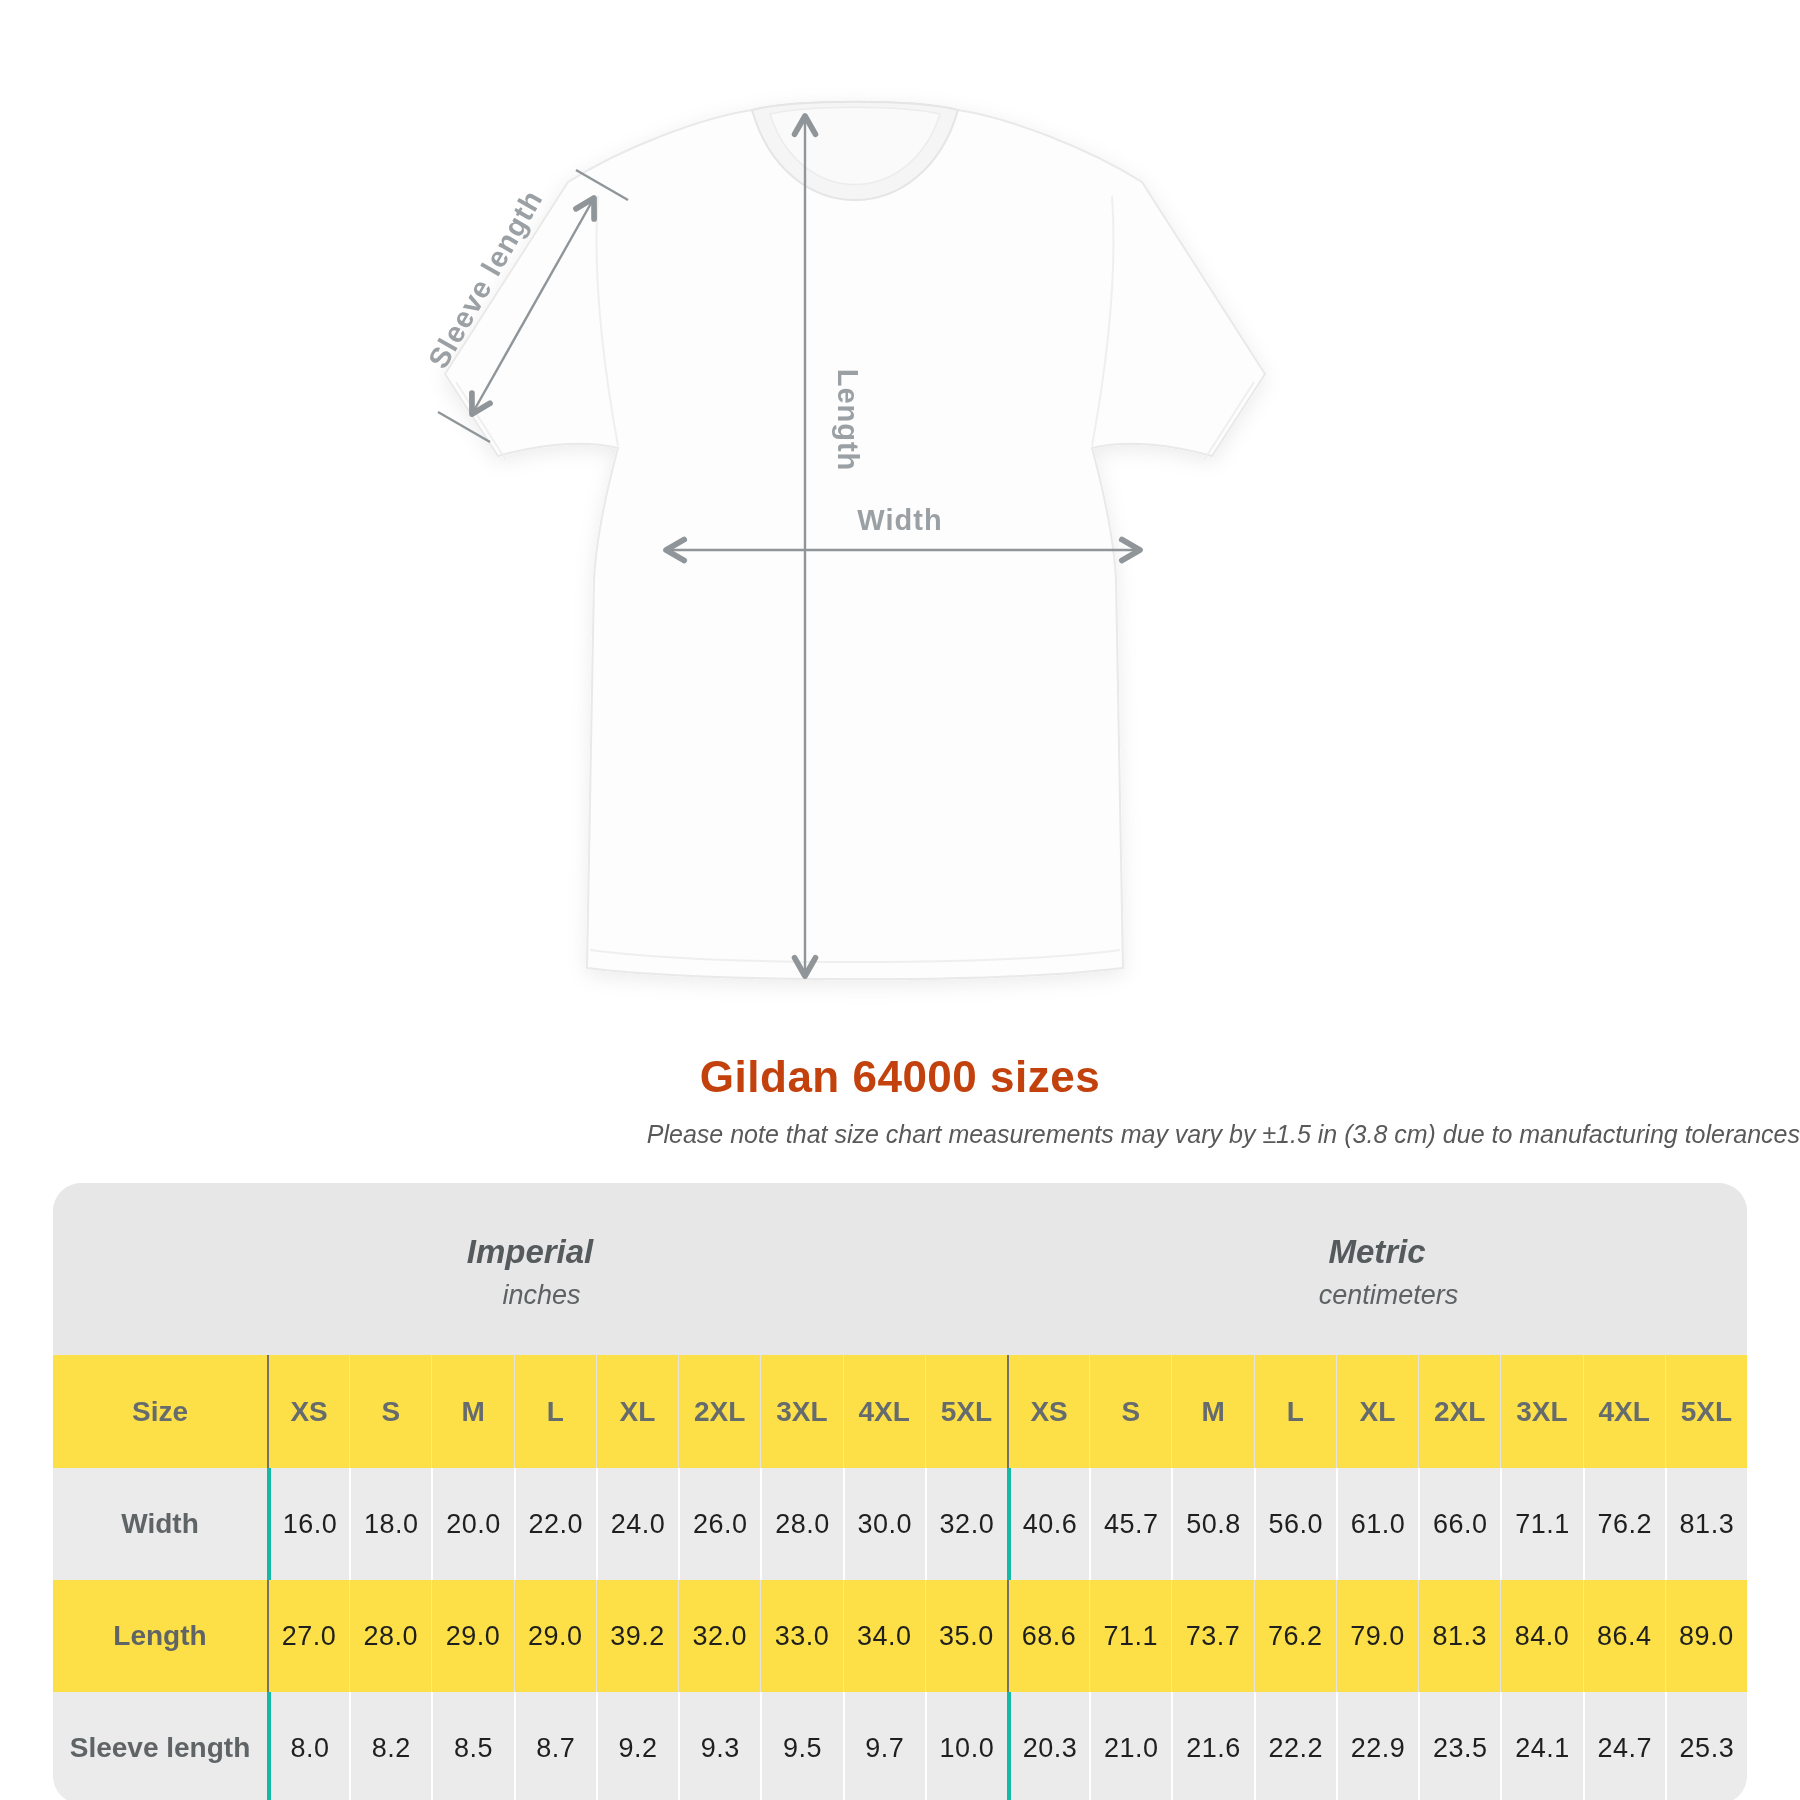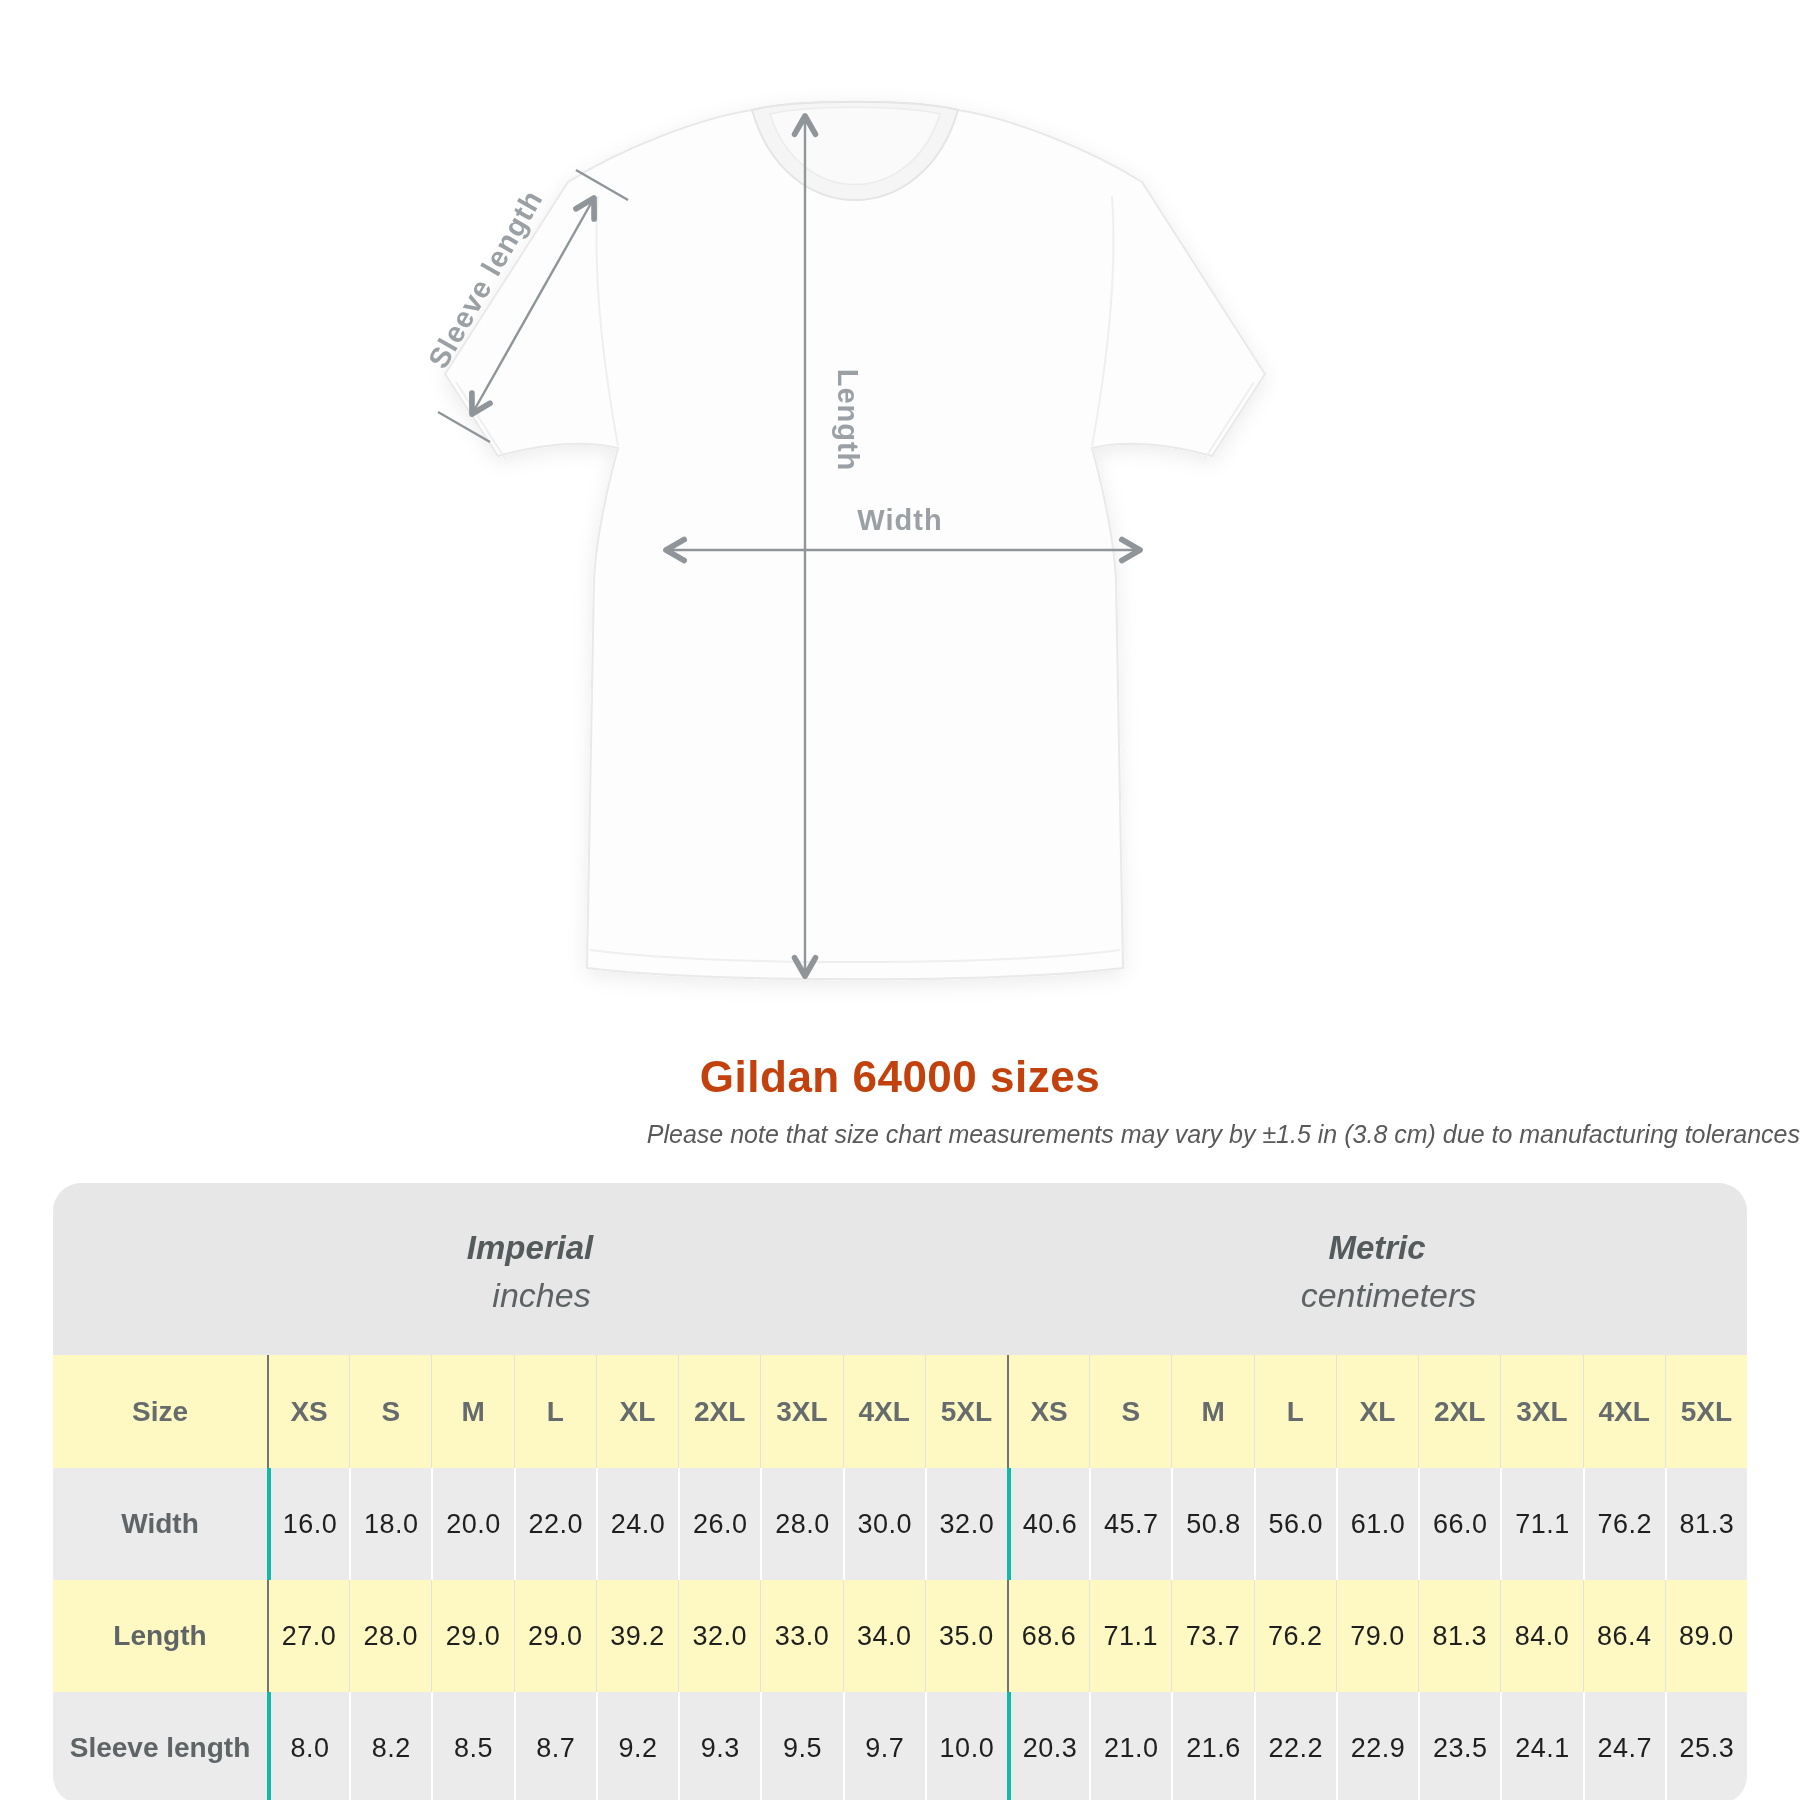--- a/index.html
+++ b/index.html
@@ -19,29 +19,29 @@
     position:absolute;left:0;top:1120px;width:1800px;text-align:right;
     font-size:25px;font-style:italic;color:#595959;
   }
   
   .chart{position:absolute;left:53px;top:1183px;width:1694px;}
   .band{display:flex;height:172px;background:#e7e7e7;border-radius:28px 28px 0 0;}
   .band-cell{display:flex;flex-direction:column;align-items:center;justify-content:center;row-gap:9px;padding-top:6px;}
   .band-cell.imperial{width:954px;}
   .band-cell.metric{flex:1;}
   .band-title{font-size:33px;font-weight:bold;font-style:italic;color:#555a5c;}
-  .band-sub{font-size:34px;font-style:italic;color:#5d6264;margin-left:23px;}
+  .band-sub{font-size:27px;font-style:italic;color:#5d6264;margin-left:23px;}
   .t-row{display:grid;grid-template-columns:214px repeat(18,1fr);}
   .t-row.header{height:113px;}
   .t-row.data{height:112px;}
   .c{display:flex;align-items:center;justify-content:center;}
   .c.lbl{font-weight:bold;font-size:28px;color:#5f6466;}
   .t-row.header .c{font-weight:bold;font-size:28px;color:#666b6d;}
   .t-row.data .c.val{font-size:27px;color:#1f1f1f;letter-spacing:.5px;}
-  .t-row.white{background:#fef9c3;}
+  .t-row.white{background:#fde047;}
   .t-row.white .c:not(:first-child){border-left:1px solid #e3e3e3;}
   .t-row.white .c.grp{border-left:2px solid #737373;}
   .t-row.gray .c{background:#ebebeb;}
   .t-row.gray .c:not(:first-child){border-left:2px solid #ffffff;}
   .t-row.gray .c.grp{border-left:4px solid #14b8a6;}
   .t-row.last .c:first-child{border-bottom-left-radius:28px;}
   .t-row.last .c:last-child{border-bottom-right-radius:28px;}
 </style>
 </head>
 <body>

